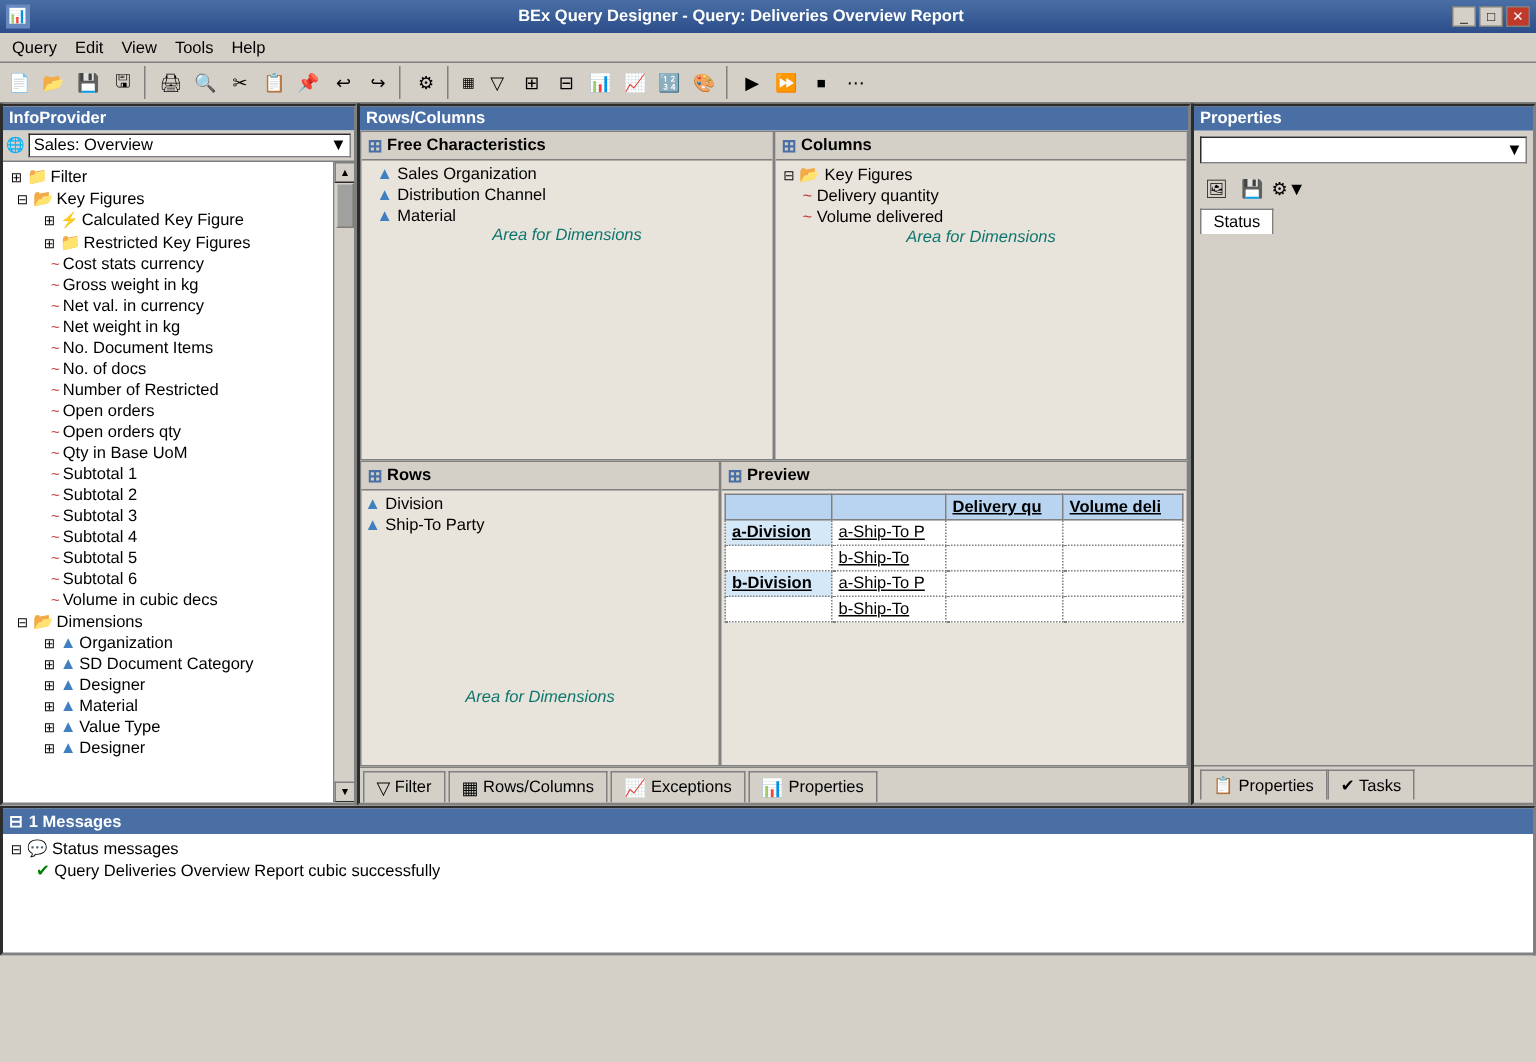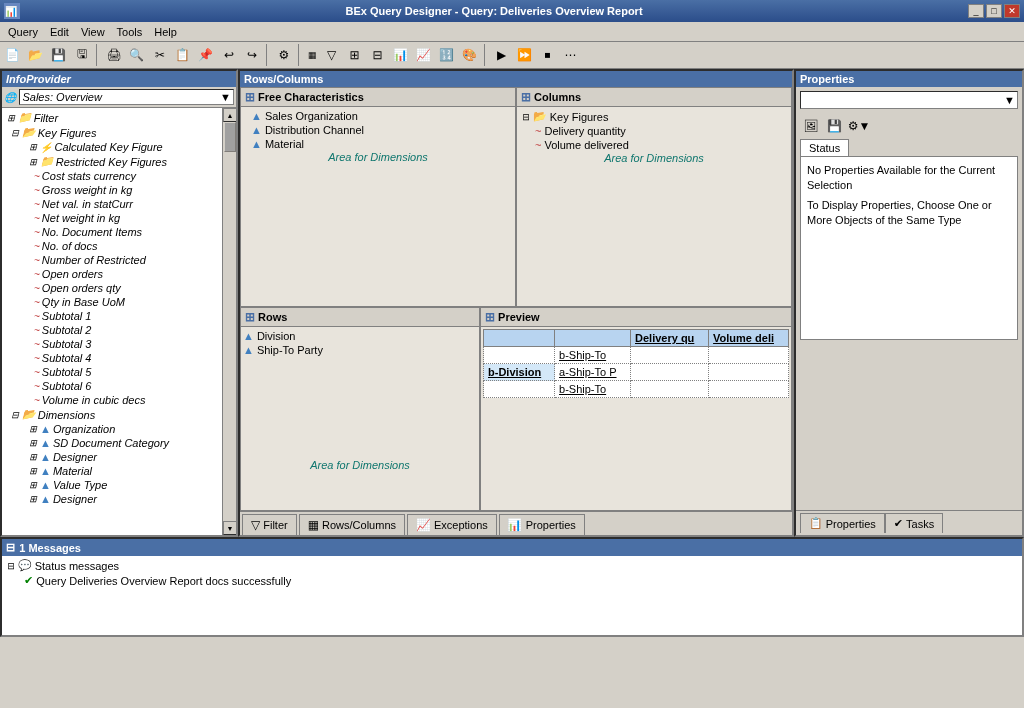--- a/index.html
+++ b/index.html
@@ -52,21 +52,20 @@
     .tb-sep { width: 4px; height: 22px; border-left: 1px solid #808080; margin: 0 2px; }
 
     
     .left-panel {
       width: 238px;
       background: white;
       border: 2px inset #808080;
       display: flex;
       flex-direction: column;
       overflow: hidden;
-      font-style: italic;
     }
     .panel-header {
       background: #4a6fa5;
       color: white;
       padding: 2px 4px;
       font-weight: bold;
       font-size: 11px;
     }
     .provider-select {
       display: flex;
@@ -450,21 +449,21 @@
         <div class="tree-item" style="padding-left:30px;">
           <span class="tree-icon tree-char-icon">~</span>
           <span class="tree-label">Cost stats currency</span>
         </div>
         <div class="tree-item" style="padding-left:30px;">
           <span class="tree-icon tree-char-icon">~</span>
           <span class="tree-label">Gross weight in kg</span>
         </div>
         <div class="tree-item" style="padding-left:30px;">
           <span class="tree-icon tree-char-icon">~</span>
-          <span class="tree-label">Net val. in statCurr</span>
+          <span class="tree-label">Net val. in currency</span>
         </div>
         <div class="tree-item" style="padding-left:30px;">
           <span class="tree-icon tree-char-icon">~</span>
           <span class="tree-label">Net weight in kg</span>
         </div>
         <div class="tree-item" style="padding-left:30px;">
           <span class="tree-icon tree-char-icon">~</span>
           <span class="tree-label">No. Document Items</span>
         </div>
         <div class="tree-item" style="padding-left:30px;">
@@ -654,20 +653,26 @@
               <thead>
                 <tr>
                   <th></th>
                   <th></th>
                   <th>Delivery qu</th>
                   <th>Volume deli</th>
                 </tr>
               </thead>
               <tbody>
                 <tr>
+                  <td class="row-header">a-Division</td>
+                  <td>a-Ship-To P</td>
+                  <td></td>
+                  <td></td>
+                </tr>
+                <tr>
                   <td></td>
                   <td>b-Ship-To</td>
                   <td></td>
                   <td></td>
                 </tr>
                 <tr>
                   <td class="row-header">b-Division</td>
                   <td>a-Ship-To P</td>
                   <td></td>
                   <td></td>
@@ -710,28 +715,20 @@
     <div class="right-dropdown">
       <span>▼</span>
     </div>
     <div class="right-toolbar">
       <div class="tb-btn">🖼</div>
       <div class="tb-btn">💾</div>
       <div class="tb-btn">⚙▼</div>
     </div>
     <div class="right-tab-row">
       <div class="right-tab active">Status</div>
-    </div>
-    <div class="right-content">
-      <p>
-        <span>No Properties Available for the Current Selection</span>
-      </p>
-      <p>
-        <span>To Display Properties, Choose One or More Objects of the Same Type</span>
-      </p>
     </div>
     <div style="flex:1;"></div>
     <div class="right-bottom-tabs">
       <div class="right-bottom-tab">
         <span>📋</span>
         <span>Properties</span>
       </div>
       <div class="right-bottom-tab">
         <span>✔</span>
         <span>Tasks</span>
@@ -747,16 +744,16 @@
     <span>1 Messages</span>
   </div>
   <div class="messages-content">
     <div class="tree-item">
       <span class="tree-expand">⊟</span>
       <span style="color:#4080c0; margin-right:3px;">💬</span>
       <span>Status messages</span>
     </div>
     <div class="tree-item" style="padding-left:20px;">
       <span style="color:green; margin-right:3px;">✔</span>
-      <span>Query Deliveries Overview Report docs successfully</span>
+      <span>Query Deliveries Overview Report cubic successfully</span>
     </div>
   </div>
 </div>
 
 </body></html>

